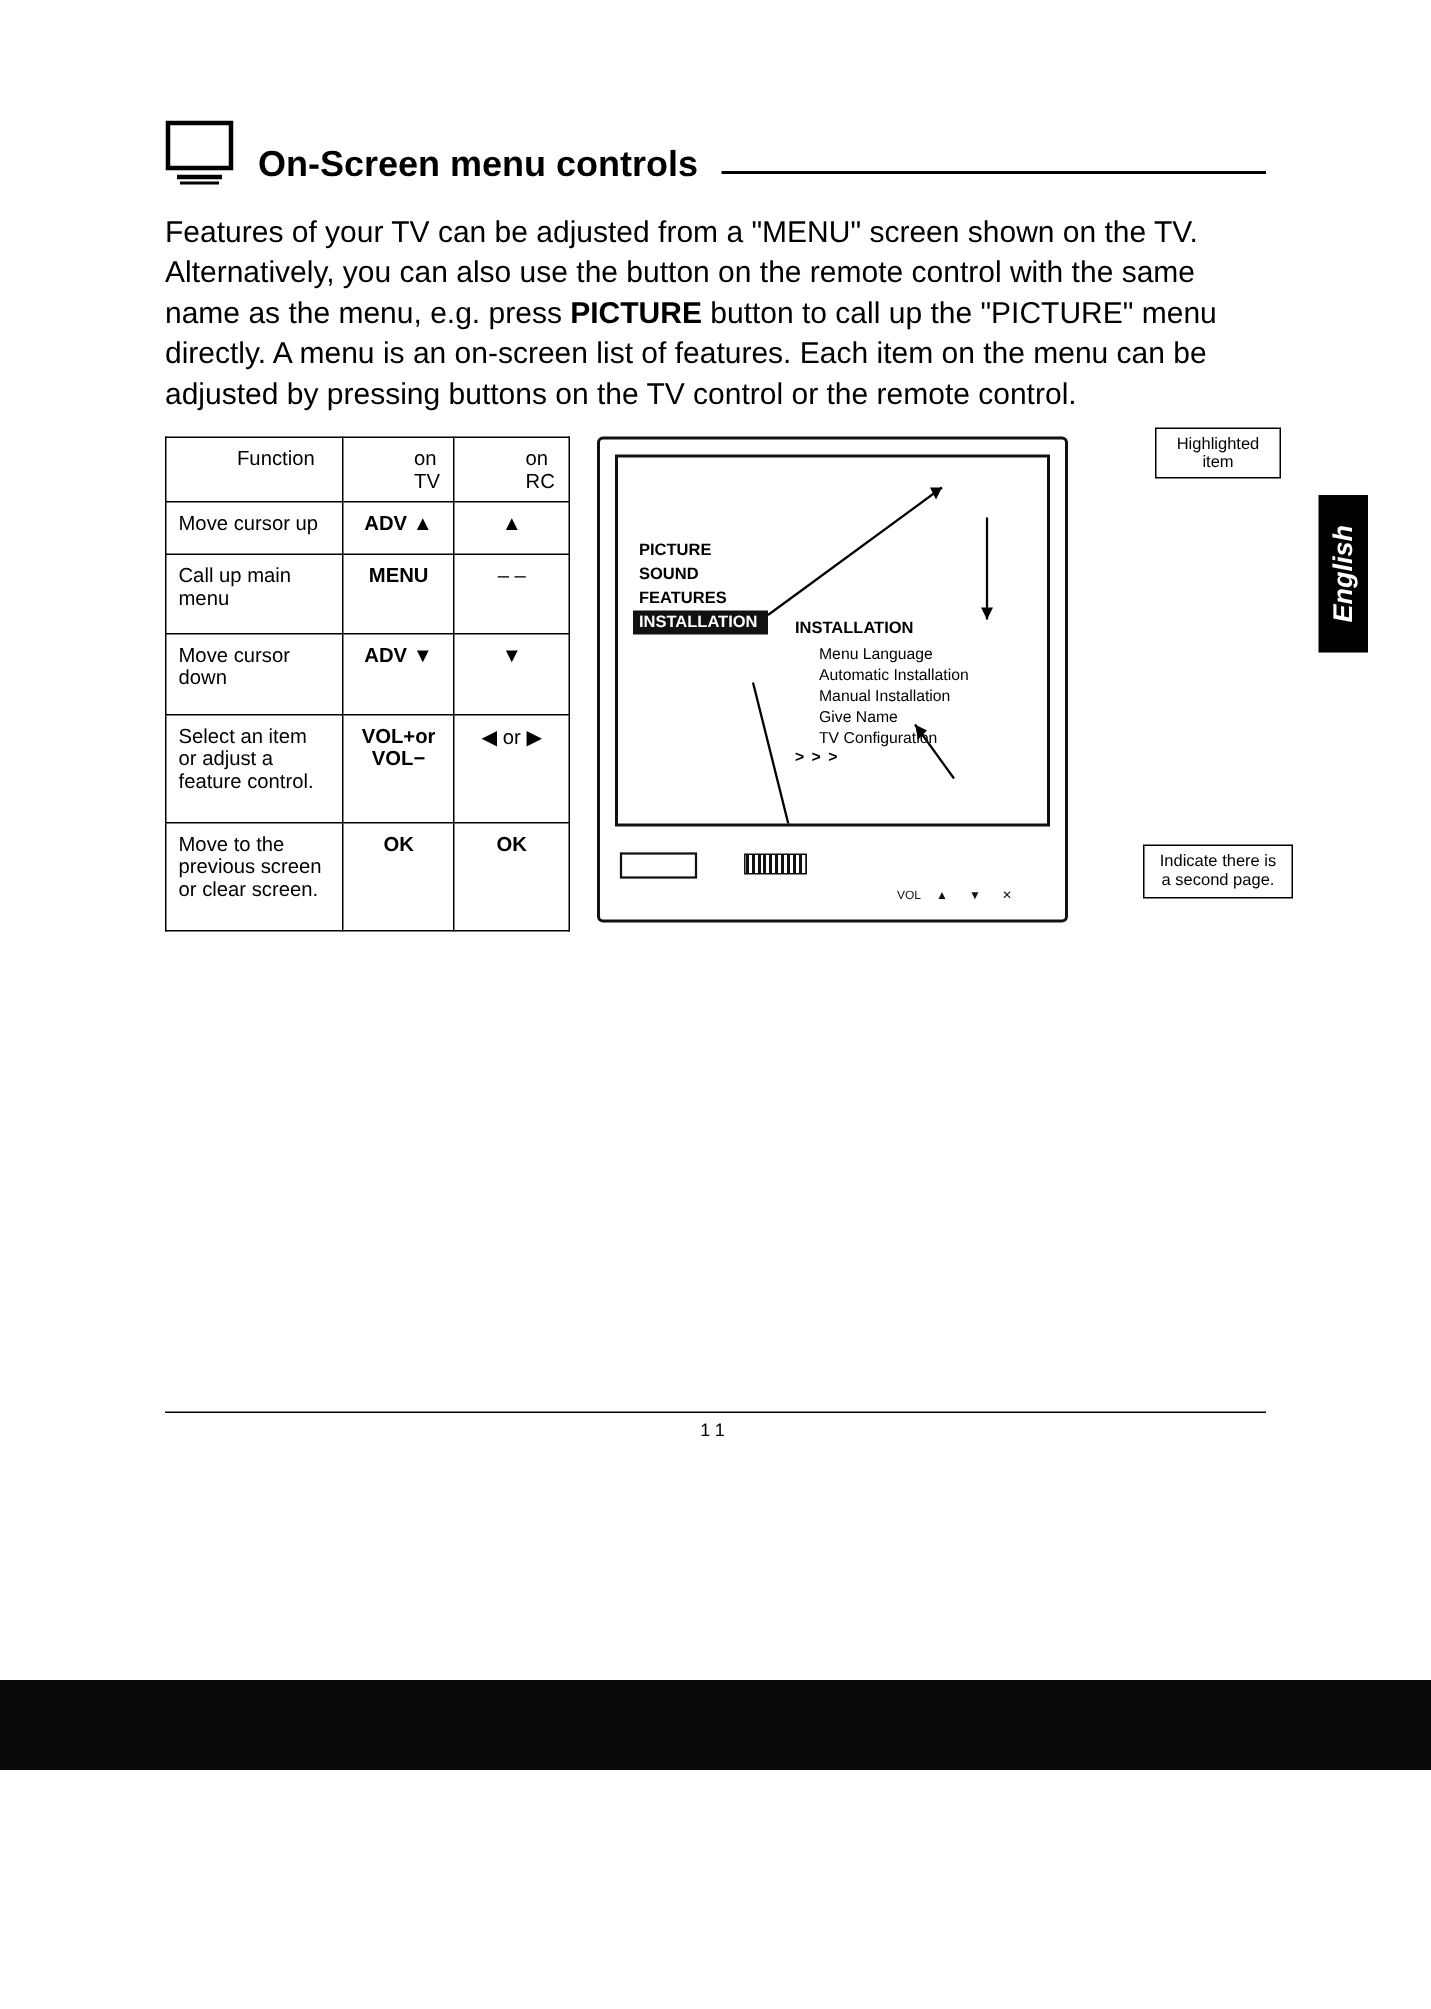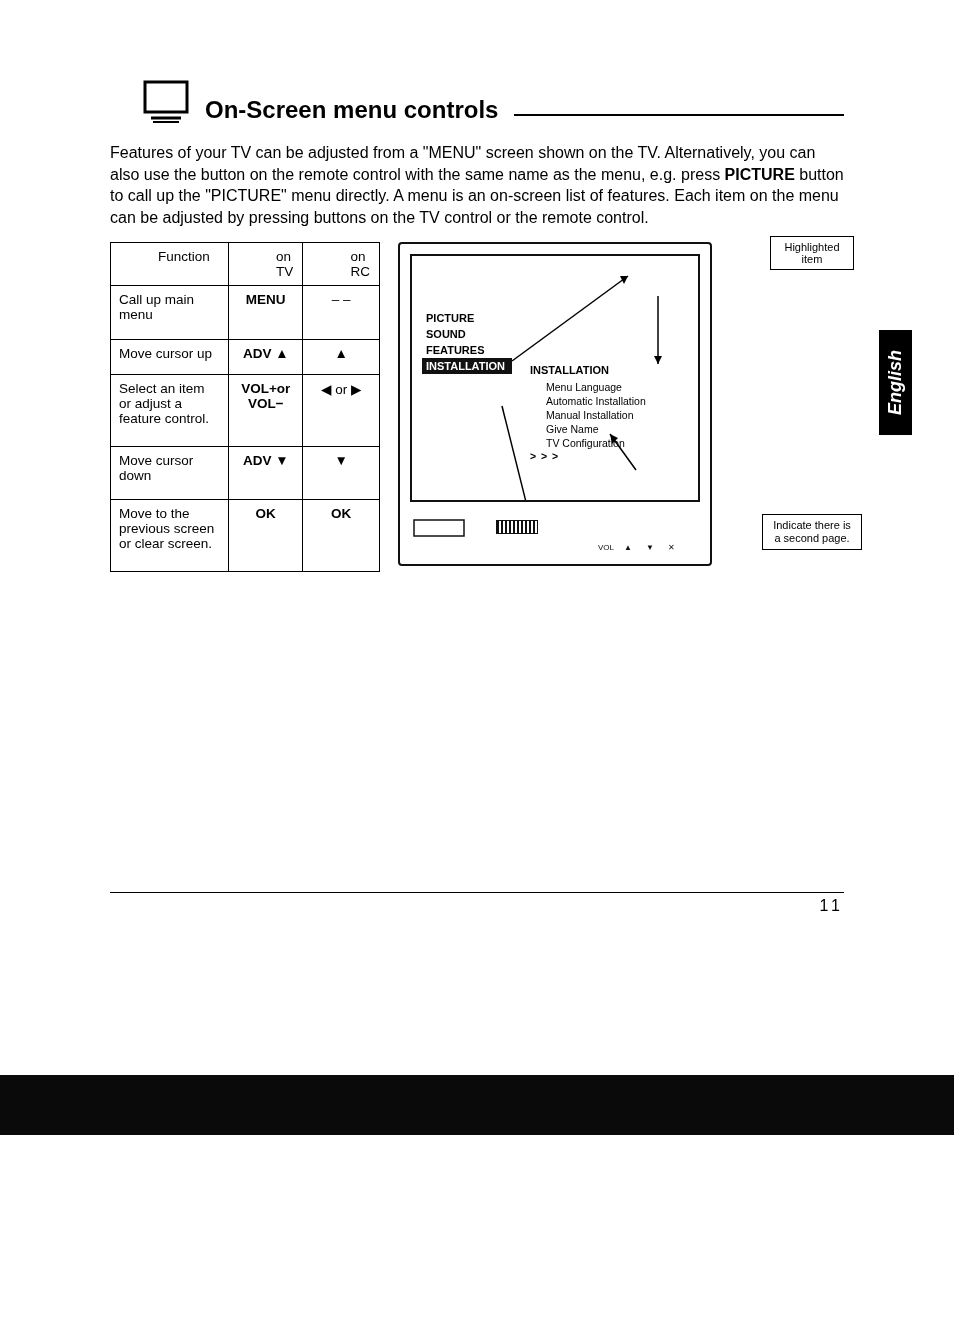--- a/index.html
+++ b/index.html
@@ -11,40 +11,39 @@
   }
   .page {
     padding: 80px 110px 40px 110px;
     position: relative;
   }
   .header-row {
     display: flex;
     align-items: flex-end;
     gap: 16px;
     margin-bottom: 18px;
-    margin-left: 33px;
   }
   .icon-box {
     display: flex;
     flex-direction: column;
     align-items: center;
   }
   .icon-box svg { display: block; }
   .section-title {
     font-size: 24px;
     font-weight: bold;
     flex: 0 0 auto;
   }
   .title-rule {
     flex: 1;
     border-bottom: 2px solid #000;
     margin-bottom: 8px;
   }
   .intro {
-    font-size: 16px;
+    font-size: 20px;
     line-height: 1.35;
     margin-bottom: 14px;
   }
   .intro b { font-weight: bold; }
   ol.steps {
     margin: 0 0 18px 0;
     padding-left: 20px;
     font-size: 14px;
     line-height: 1.4;
   }
@@ -148,22 +147,22 @@
     font-size: 18px;
     padding: 20px 6px;
     writing-mode: vertical-rl;
     transform: rotate(180deg);
   }
   .pn-rule {
     border-top: 1.5px solid #000;
     margin: 320px 0 4px 0;
   }
   .pagenum {
-    text-align: right;
-    font-size: 16px;
+    text-align: center;
+    font-size: 12px;
     letter-spacing: 4px;
   }
   .bottom-black {
     height: 60px;
     background: #0a0a0a;
     margin-top: 120px;
   }
 </style>
 </head>
 <body>
@@ -189,39 +188,39 @@
     <table class="func">
       <thead>
         <tr>
           <th>Function</th>
           <th>on TV</th>
           <th>on RC</th>
         </tr>
       </thead>
       <tbody id="func-body">
           <tr>
+            <td>Move cursor up</td>
+            <td class="center bold" style="white-space: pre-line;">ADV ▲</td>
+            <td class="center tri">▲</td>
+          </tr>
+          <tr>
             <td>Call up main menu</td>
             <td class="center bold" style="white-space: pre-line;">MENU</td>
             <td class="center tri">– –</td>
           </tr>
           <tr>
-            <td>Move cursor up</td>
-            <td class="center bold" style="white-space: pre-line;">ADV ▲</td>
-            <td class="center tri">▲</td>
+            <td>Move cursor down</td>
+            <td class="center bold" style="white-space: pre-line;">ADV ▼</td>
+            <td class="center tri">▼</td>
           </tr>
           <tr>
             <td>Select an item or adjust a feature control.</td>
             <td class="center bold" style="white-space: pre-line;">VOL+or
 VOL−</td>
             <td class="center tri">◀ or ▶</td>
-          </tr>
-          <tr>
-            <td>Move cursor down</td>
-            <td class="center bold" style="white-space: pre-line;">ADV ▼</td>
-            <td class="center tri">▼</td>
           </tr>
           <tr>
             <td>Move to the previous screen or clear screen.</td>
             <td class="center bold" style="white-space: pre-line;">OK</td>
             <td class="center tri bold">OK</td>
           </tr>
         </tbody>
     </table>
 
     <div class="diagram">

